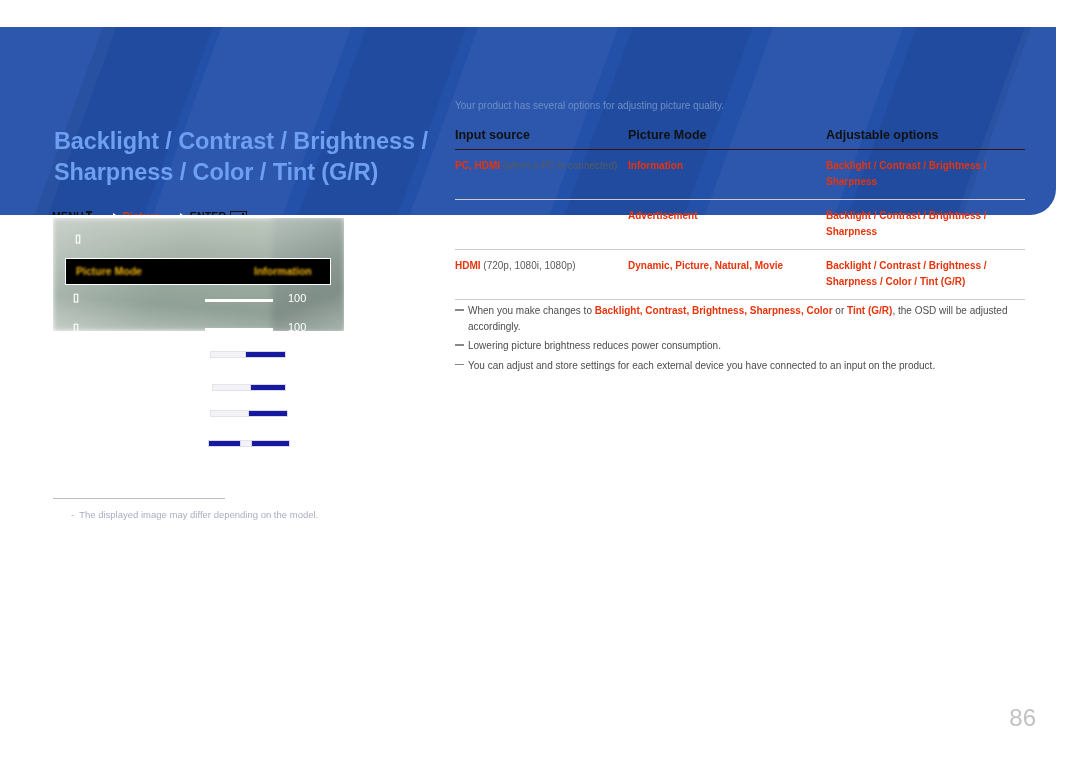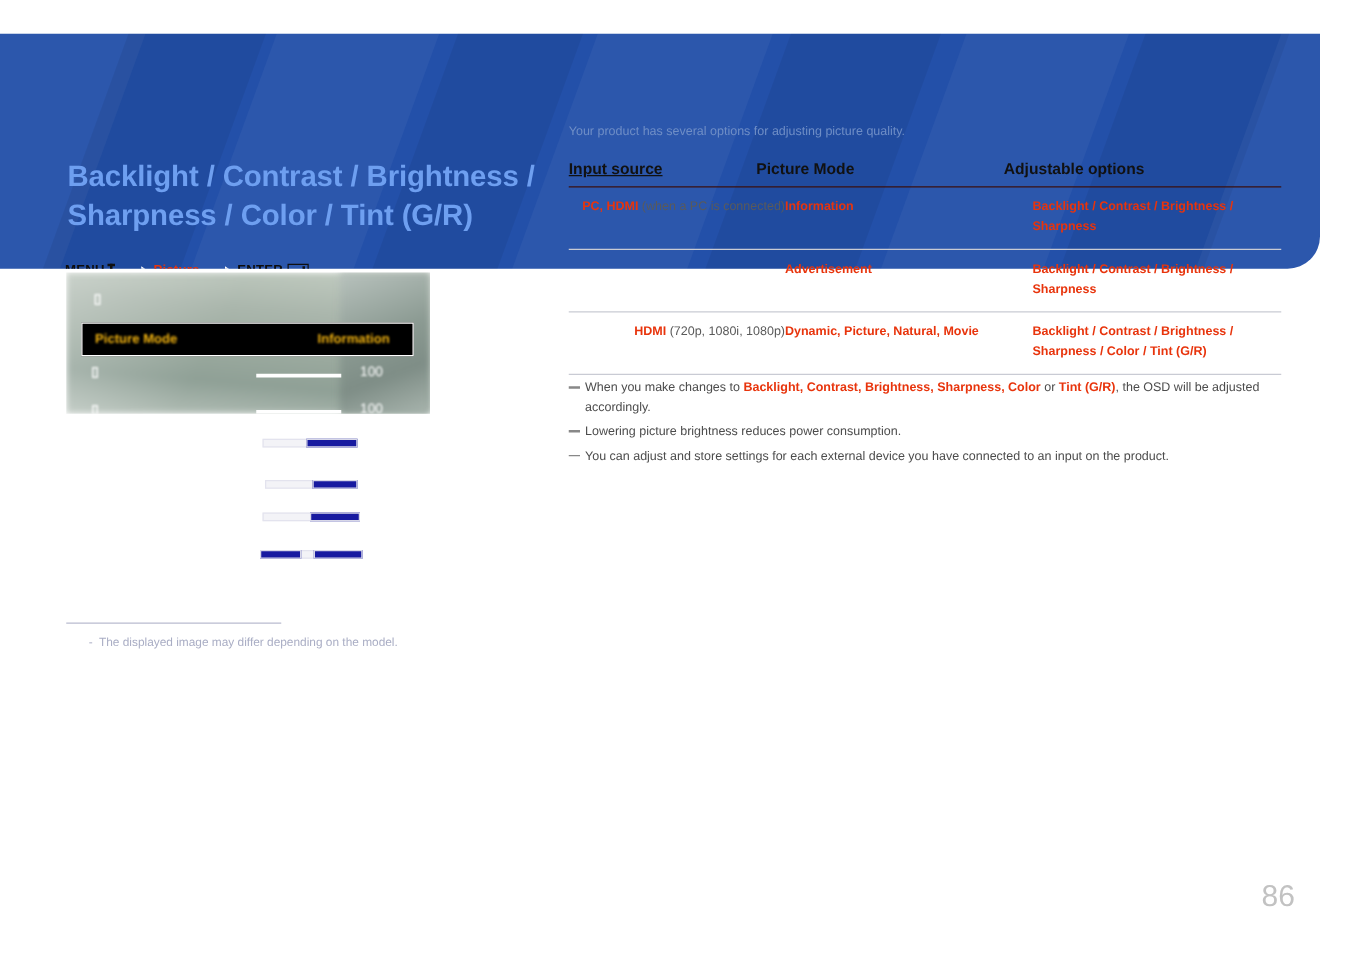--- a/index.html
+++ b/index.html
@@ -260,34 +260,34 @@
     width: 570px;
     z-index: 8;
   }
   .t-head {
     display: flex;
     padding-bottom: 7px;
     font-size: 12.5px;
     font-weight: bold;
     color: #111111;
   }
-  .t-head .c1 { width: 150px; text-decoration: underline; }
+  .t-head .c1 { width: 173px; }
   .t-head .c2 { width: 198px; }
   .t-head .c3 { flex: 1; }
 
   .t-rule-dark { height: 1.4px; background: #3a1111; }
   .t-rule-light { height: 1px; background: #c9cbd4; }
 
   .t-row {
     display: flex;
     font-size: 10px;
     line-height: 15.5px;
     padding: 8px 0 10px 0;
   }
-  .t-row .c1 { width: 173px; text-align: right; }
+  .t-row .c1 { width: 173px; }
   .t-row .c2 { width: 198px; }
   .t-row .c3 { flex: 1; }
 
   .red { color: #e8340c; font-weight: bold; }
   .gray { color: #5a5a5a; font-weight: normal; }
 
   
   #notes {
     position: absolute;
     left: 455px;

